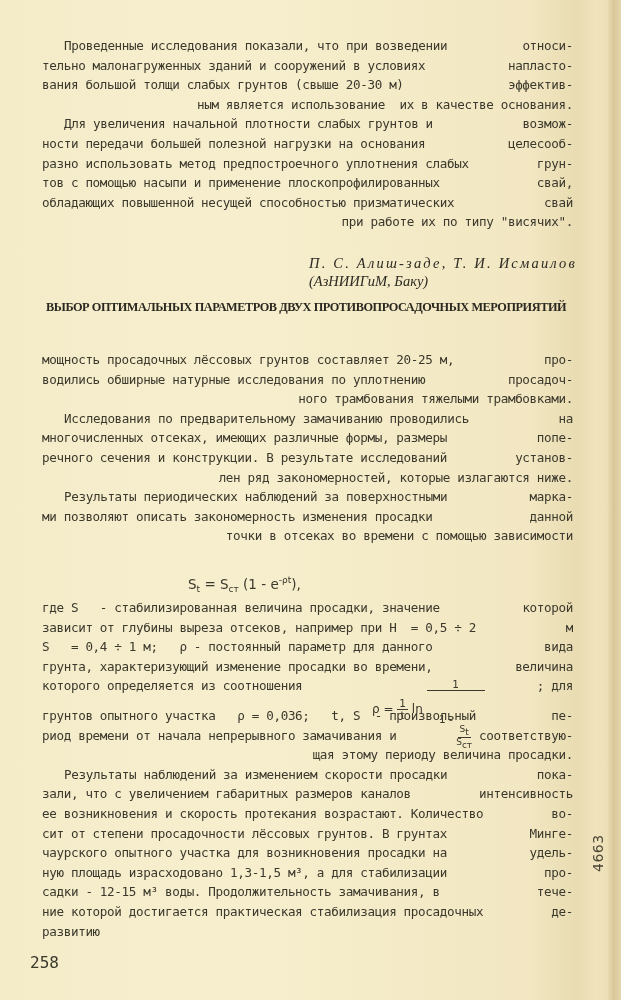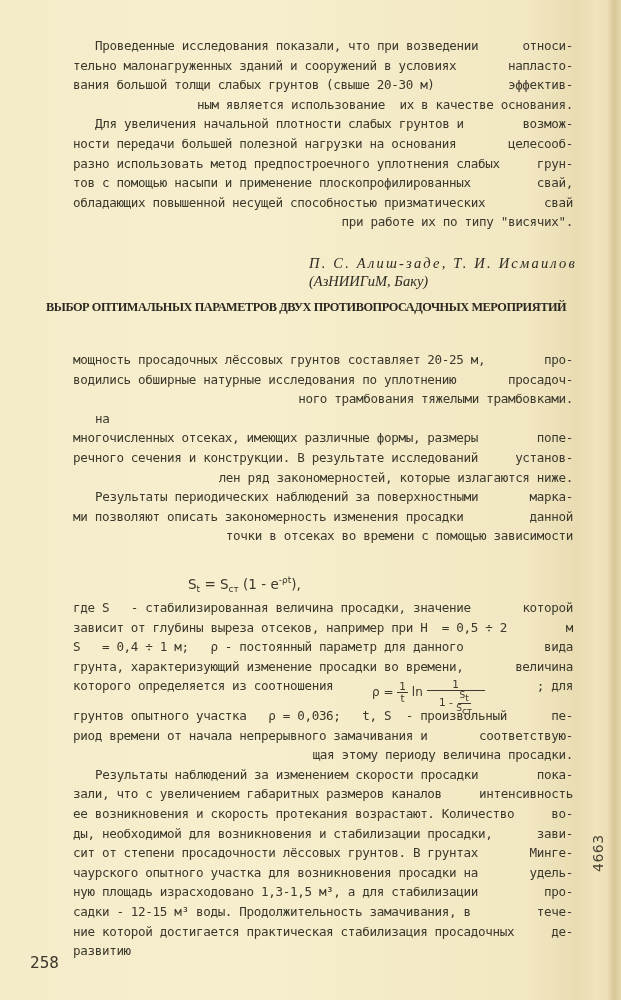--- a/index.html
+++ b/index.html
@@ -20,21 +20,21 @@
     .tw {
       font-family: "DejaVu Sans Mono", "Liberation Mono", monospace;
       font-size: 12.6px;
       letter-spacing: -0.35px;
       color: #3b382c;
       position: absolute;
       left: 42px;
       width: 531px;
       white-space: nowrap;
     }
-    .line { height: 19.6px; line-height: 19.6px; display: flex; justify-content: space-between; margin-left: 31px; }
+    .line { height: 19.6px; line-height: 19.6px; display: flex; justify-content: space-between; }
     .line.last { justify-content: flex-end; }
     .line.indent { padding-left: 22px; }
     .line span { white-space: pre; }
     .serif-it {
       font-family: "Liberation Serif", "DejaVu Serif", serif;
       font-style: italic;
       color: #2c2a22;
       position: absolute;
       right: 44px;
       font-size: 14.5px;
@@ -130,20 +130,21 @@
         <span>про-</span>
       </div>
     <div class="line">
         <span>водились обширные натурные исследования по уплотнению</span>
         <span>просадоч-</span>
       </div>
     <div class="line last">
         <span>ного трамбования тяжелыми трамбовками.</span>
       </div>
     <div class="line indent">
+        <span>Исследования по предварительному замачиванию проводились</span>
         <span>на</span>
       </div>
     <div class="line">
         <span>многочисленных отсеках, имеющих различные формы, размеры</span>
         <span>попе-</span>
       </div>
     <div class="line">
         <span>речного сечения и конструкции. В результате исследований</span>
         <span>установ-</span>
       </div>
@@ -192,21 +193,21 @@
 
   <div class="formula" style="left:372px; top:669px; font-size:12px;">
     <span>ρ = </span>
     <span class="frac">
         <span class="num">1</span>
         <span>t</span>
       </span>
     <span> ln </span>
     <span class="frac" style="margin-top:10px;">
       <span class="num" style="width:54px; text-align:center;">1</span>
-      <span><span>1 - </span><span class="frac" style="font-size:9px; line-height:9px;">
+      <span><span>1 - </span><span class="frac" style="font-size:9px; line-height:9px;margin-top:34px;">
             <span class="num"><span>S</span><sub>t</sub></span>
             <span><span>S</span><sub>ст</sub></span>
           </span></span>
     </span>
   </div>
 
   <div class="tw" style="top:706px;">
     <div class="line">
         <span>грунтов опытного участка   ρ = 0,036;   t, S  - произвольный</span>
         <span>пе-</span>
@@ -222,24 +223,20 @@
         <span>Результаты наблюдений за изменением скорости просадки</span>
         <span>пока-</span>
       </div>
     <div class="line">
         <span>зали, что с увеличением габаритных размеров каналов</span>
         <span>интенсивность</span>
       </div>
     <div class="line">
         <span>ее возникновения и скорость протекания возрастают. Количество</span>
         <span>во-</span>
-      </div>
-    <div class="line">
-        <span>ды, необходимой для возникновения и стабилизации просадки,</span>
-        <span>зави-</span>
       </div>
     <div class="line">
         <span>сит от степени просадочности лёссовых грунтов. В грунтах</span>
         <span>Минге-</span>
       </div>
     <div class="line">
         <span>чаурского опытного участка для возникновения просадки на</span>
         <span>удель-</span>
       </div>
     <div class="line">

